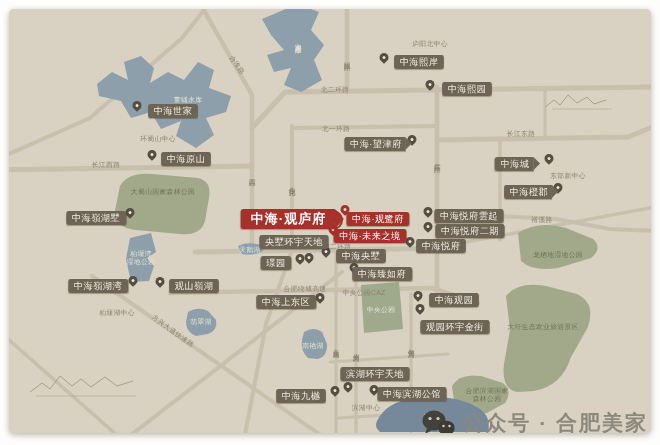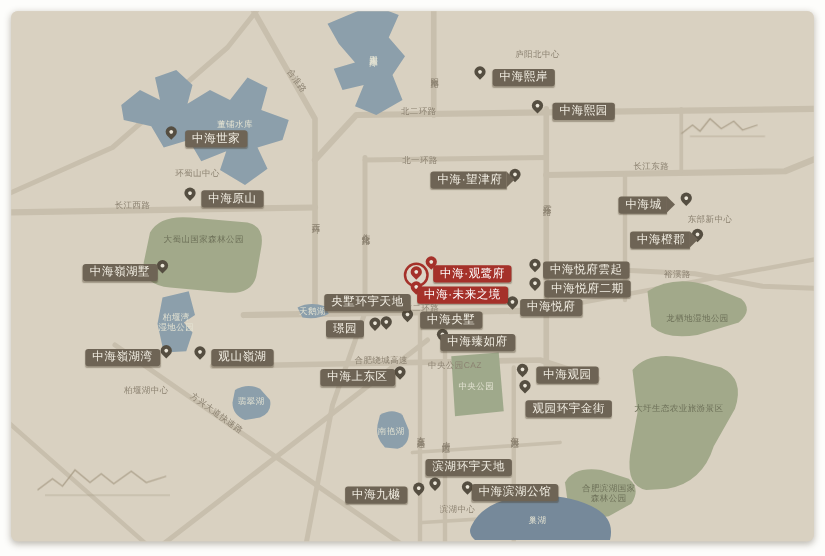--- a/index.html
+++ b/index.html
@@ -99,20 +99,21 @@
           <div class="lbl pill" style="left: 173px; top: 111px;">中海世家</div>
           <div class="lbl pill" style="left: 186px; top: 159px;">中海原山</div>
           <div class="lbl pill" style="left: 419px; top: 62px;">中海熙岸</div>
           <div class="lbl pill" style="left: 467px; top: 89px;">中海熙园</div>
           <div class="lbl banner" style="left: 375px; top: 144px;">中海·望津府</div>
           <div class="lbl banner" style="left: 514px; top: 164px;">中海城</div>
           <div class="lbl banner" style="left: 528px; top: 192px;">中海橙郡</div>
           <div class="lbl pill" style="left: 469px; top: 216px;">中海悦府雲起</div>
           <div class="lbl pill" style="left: 470px; top: 231px;">中海悦府二期</div>
           <div class="lbl pill" style="left: 441px; top: 246px;">中海悦府</div>
+          <div class="lbl banner red big" style="left: 288px; top: 219px;">中海·观庐府</div>
           <div class="lbl pill red" style="left: 378px; top: 219px;">中海·观鹭府</div>
           <div class="lbl pill red" style="left: 370px; top: 236px;">中海·未来之境</div>
           <div class="lbl pill" style="left: 294px; top: 242px;">央墅环宇天地</div>
           <div class="lbl pill" style="left: 276px; top: 263px;">璟园</div>
           <div class="lbl pill" style="left: 361px; top: 256px;">中海央墅</div>
           <div class="lbl pill" style="left: 382px; top: 274px;">中海臻如府</div>
           <div class="lbl pill" style="left: 286px; top: 302px;">中海上东区</div>
           <div class="lbl pill" style="left: 96px; top: 218px;">中海嶺湖墅</div>
           <div class="lbl pill" style="left: 98px; top: 286px;">中海嶺湖湾</div>
           <div class="lbl pill" style="left: 194px; top: 286px;">观山嶺湖</div>
@@ -179,16 +180,29 @@
           <div class="tiny tone-park" style="left: 163px; top: 192px; transform: translate(-50%, -50%) scale(0.68);">大蜀山国家森林公园</div>
           <div class="tiny tone-light" style="left: 141px; top: 258px; transform: translate(-50%, -50%) scale(0.68);">柏堰湾
 湿地公园</div>
           <div class="tiny tone-light" style="left: 381px; top: 310px; transform: translate(-50%, -50%) scale(0.68);">中央公园</div>
           <div class="tiny tone-park" style="left: 558px; top: 255px; transform: translate(-50%, -50%) scale(0.68);">龙栖地湿地公园</div>
           <div class="tiny tone-park" style="left: 543px; top: 327px; transform: translate(-50%, -50%) scale(0.68);">大圩生态农业旅游景区</div>
           <div class="tiny tone-park" style="left: 487px; top: 395px; transform: translate(-50%, -50%) scale(0.68);">合肥滨湖国家
 森林公园</div>
         </div>
 
+      <div class="watermark">
+        <svg width="34" height="28" viewBox="0 0 34 28">
+          <ellipse cx="13" cy="11.5" rx="11.5" ry="10" fill="#42423a"></ellipse>
+          <path d="M6,19 L4,25 L11,21 Z" fill="#42423a"></path>
+          <circle cx="9" cy="9.5" r="1.6" fill="#d8d2c4"></circle>
+          <circle cx="17" cy="9.5" r="1.6" fill="#d8d2c4"></circle>
+          <ellipse cx="25.5" cy="19" rx="8.2" ry="7.3" fill="#3b3b34"></ellipse>
+          <path d="M31,24 L33,28 L27,26 Z" fill="#3b3b34"></path>
+          <circle cx="22.5" cy="17" r="1.2" fill="#d8d2c4"></circle>
+          <circle cx="28.5" cy="17" r="1.2" fill="#d8d2c4"></circle>
+        </svg>
+        <span class="wm-text">公众号 · 合肥美家</span>
+      </div>
 
     </div>
   </div>
 </div>
 
 </body></html>

